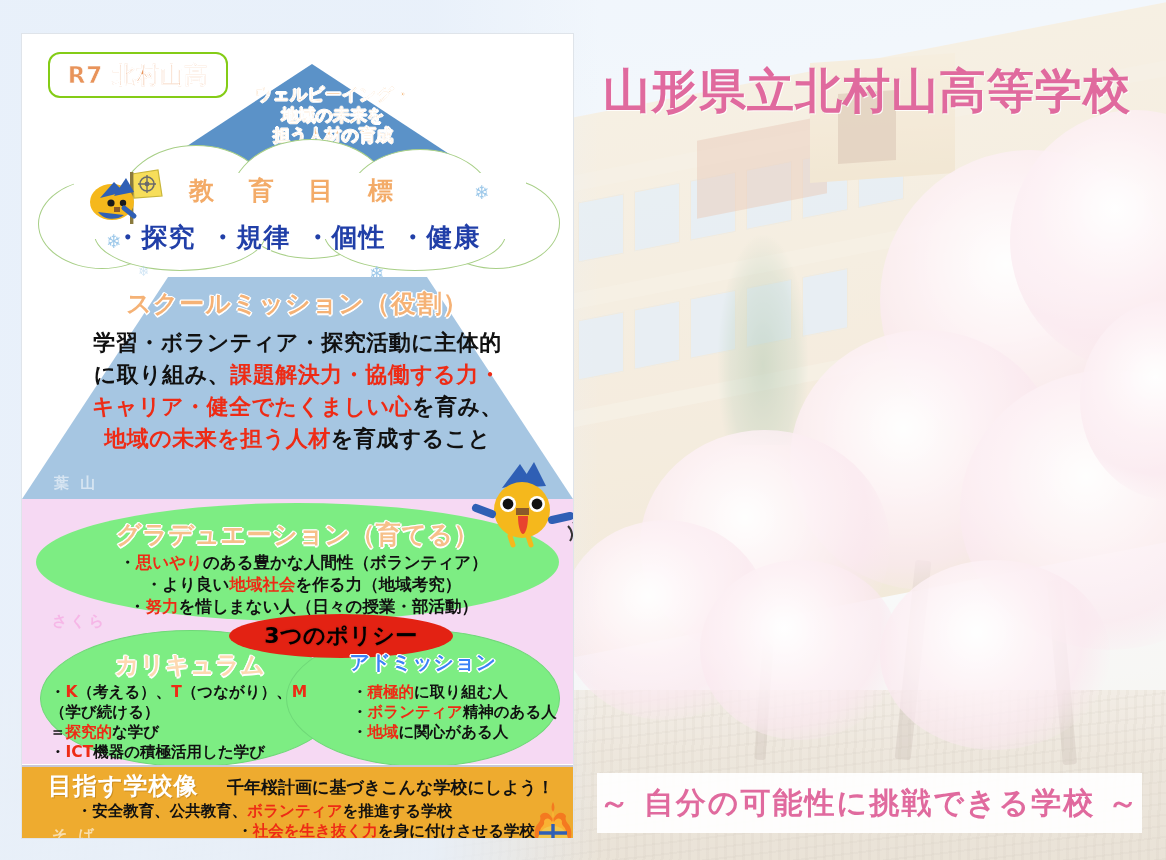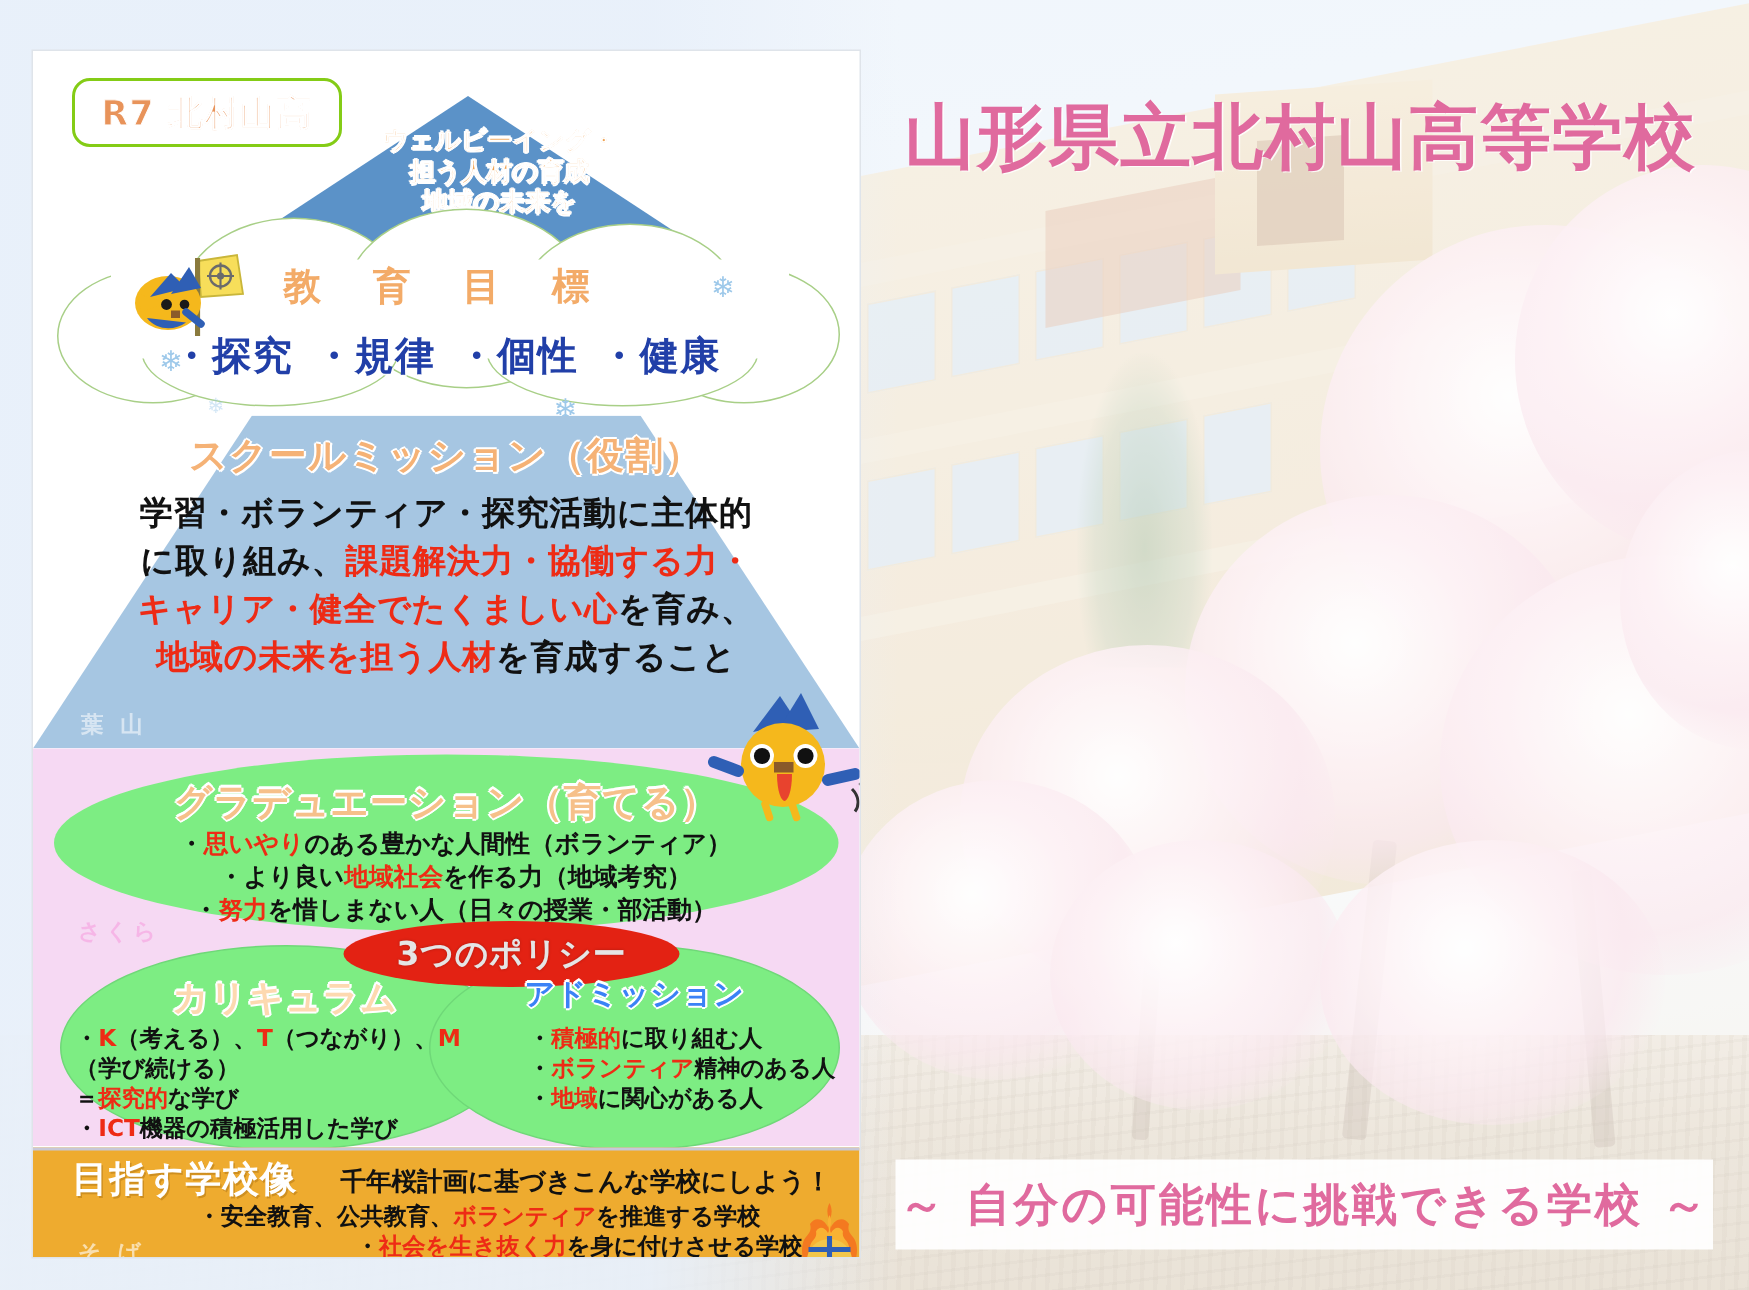--- a/index.html
+++ b/index.html
@@ -106,21 +106,21 @@
      font-size:16.5px;font-weight:bold;line-height:1.32;color:#111;}
   .grad-list .hl{color:#ee2b15;}
 
   
   .cur{position:absolute;left:18px;top:596px;width:300px;height:135px;border-radius:50%;
      background:#7ded83;border:1px solid #6fd878;}
   .adm{position:absolute;left:264px;top:596px;width:272px;height:135px;border-radius:50%;
      background:#7ded83;border:1px solid #6fd878;}
   .pol-pill{position:absolute;left:207px;top:580px;width:224px;height:44px;
      border-radius:50%;background:#e32213;display:flex;align-items:center;justify-content:center;}
-  .pol-pill-t{font-size:22px;font-weight:bold;color:#e5e5e5;letter-spacing:.5px;
+  .pol-pill-t{font-size:22px;font-weight:bold;color:#000000;letter-spacing:.5px;
      text-shadow:0 0 2px rgba(0,0,0,.25);}
   .cur-head{position:absolute;left:18px;top:615px;width:300px;text-align:center;
      font-size:24px;font-weight:bold;color:#fdd9b0;letter-spacing:.5px;
      text-shadow:0 1.5px 0 #fff,1.5px 0 0 #fff,-1.5px 0 0 #fff,0 -1.5px 0 #fff,1px 1px 0 #fff,-1px -1px 0 #fff;}
   .adm-head{position:absolute;left:272px;top:615px;width:258px;text-align:center;
      font-size:20px;font-weight:bold;color:#3b82f6;letter-spacing:.5px;
      text-shadow:0 1.5px 0 #fff,1.5px 0 0 #fff,-1.5px 0 0 #fff,0 -1.5px 0 #fff,1px 1px 0 #fff,-1px -1px 0 #fff;}
   .cur-list{position:absolute;left:28px;top:648px;width:262px;
      font-size:15.5px;font-weight:bold;line-height:1.3;color:#111;}
   .adm-list{position:absolute;left:330px;top:648px;width:210px;
@@ -129,21 +129,21 @@
 
   
   .orange{position:absolute;left:0;top:731px;width:551px;height:73px;background:#eeab2f;
      border-top:2px solid #c8c8d8;}
   .or-head{position:absolute;left:26px;top:736px;font-size:24px;font-weight:bold;
      color:#fff;letter-spacing:1px;text-shadow:1px 1px 0 rgba(180,120,20,.55);}
   .or-sub{position:absolute;left:205px;top:742px;font-size:17px;font-weight:bold;color:#111;}
   .or-list{position:absolute;left:0;right:14px;top:768px;text-align:right;
      font-size:15.5px;font-weight:bold;line-height:1.27;color:#111;}
   .or-list .hl{color:#ee2b15;}
-  .or-list .l1{padding-right:52px;}
+  .or-list .l1{padding-right:52px;text-align:center;}
   .or-list .l2{padding-right:24px;}
 
   
   .wm{position:absolute;font-size:15px;font-weight:bold;letter-spacing:3px;}
   .wm1{left:32px;top:440px;color:rgba(255,255,255,.55);}
   .wm2{left:30px;top:516px;color:rgba(255,255,255,.72);}
   .wm3{left:30px;top:578px;color:rgba(246,180,230,.95);}
   .wm4{left:30px;top:792px;color:rgba(255,255,255,.62);}
 
   
@@ -205,22 +205,22 @@
 
   <div class="poster">
 
     <div class="badge">
       <span class="badge-txt">R7 北村山高</span>
     </div>
 
     <div class="vis-tri"></div>
     <div class="vis-txt">
       <div>ウェルビーイング・</div>
+      <div>地域の未来を</div>
       <div>担う人材の育成</div>
-      <div>地域の未来を</div>
     </div>
 
     <div class="cloud">
       <div class="cb" style="left:4px;top:40px;width:126px;height:88px;"></div>
       <div class="cb" style="left:86px;top:6px;width:150px;height:112px;"></div>
       <div class="cb" style="left:196px;top:0px;width:160px;height:118px;"></div>
       <div class="cb" style="left:312px;top:10px;width:146px;height:108px;"></div>
       <div class="cb" style="left:398px;top:38px;width:126px;height:90px;"></div>
       <div class="cb" style="left:60px;top:58px;width:170px;height:72px;"></div>
       <div class="cb" style="left:290px;top:58px;width:180px;height:72px;"></div>

